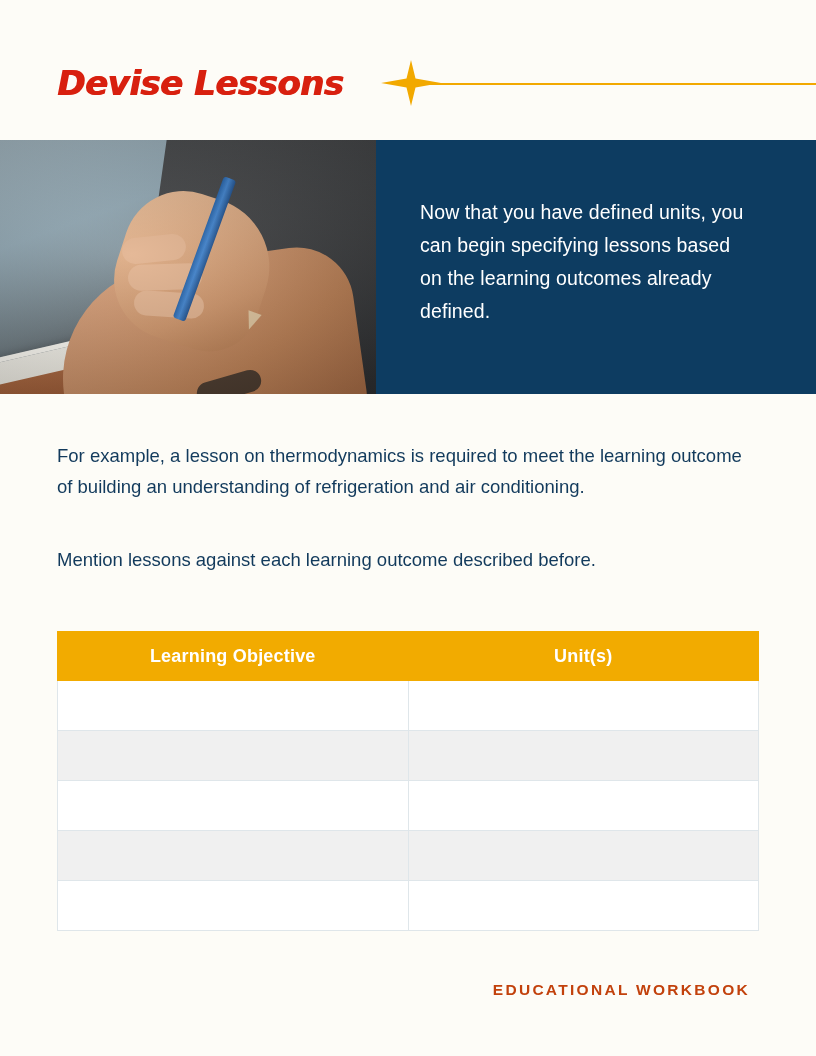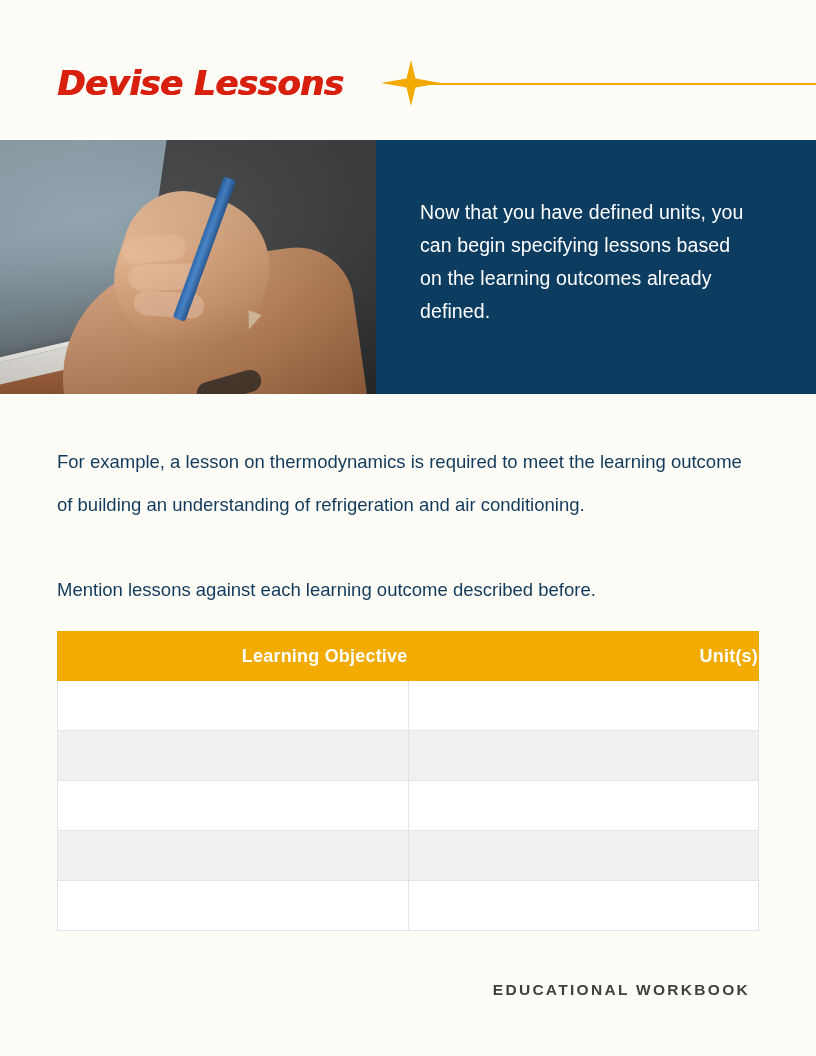--- a/index.html
+++ b/index.html
@@ -169,21 +169,21 @@
   
   .body-copy {
     position: absolute;
     top: 440px;
     left: 57px;
     width: 690px;
     color: #0d3c61;
   }
   .body-copy p {
     font-size: 18.5px;
-    line-height: 43px;
+    line-height: 31px;
     color: #123a5c;
   }
   .body-copy p.second { margin-top: 42px; }
 
   
   .table-wrap {
     position: absolute;
     top: 631px;
     left: 57px;
     width: 702px;
@@ -192,40 +192,40 @@
     width: 100%;
     border-collapse: collapse;
     table-layout: fixed;
   }
   thead th {
     background: #f2ab00;
     color: #ffffff;
     font-size: 18px;
     font-weight: 600;
     height: 49px;
-    text-align: right;
+    text-align: center;
     border: 1px solid #f2ab00;
     letter-spacing: .2px;
   }
   tbody td {
     height: 50px;
     border: 1px solid #dfe6ea;
     background: #ffffff;
   }
   tbody tr.alt td { background: #f0f0f0; }
 
   
   .footer {
     position: absolute;
     bottom: 45px;
     right: 66px;
     font-size: 15.5px;
     font-weight: bold;
     letter-spacing: 2.3px;
-    color: #404040;
+    color: #c2410c;
     text-align: right;
   }
 </style>
 </head>
 <body>
 
 <div class="page">
 
   <div class="header">
     <div class="title">Devise Lessons</div>

